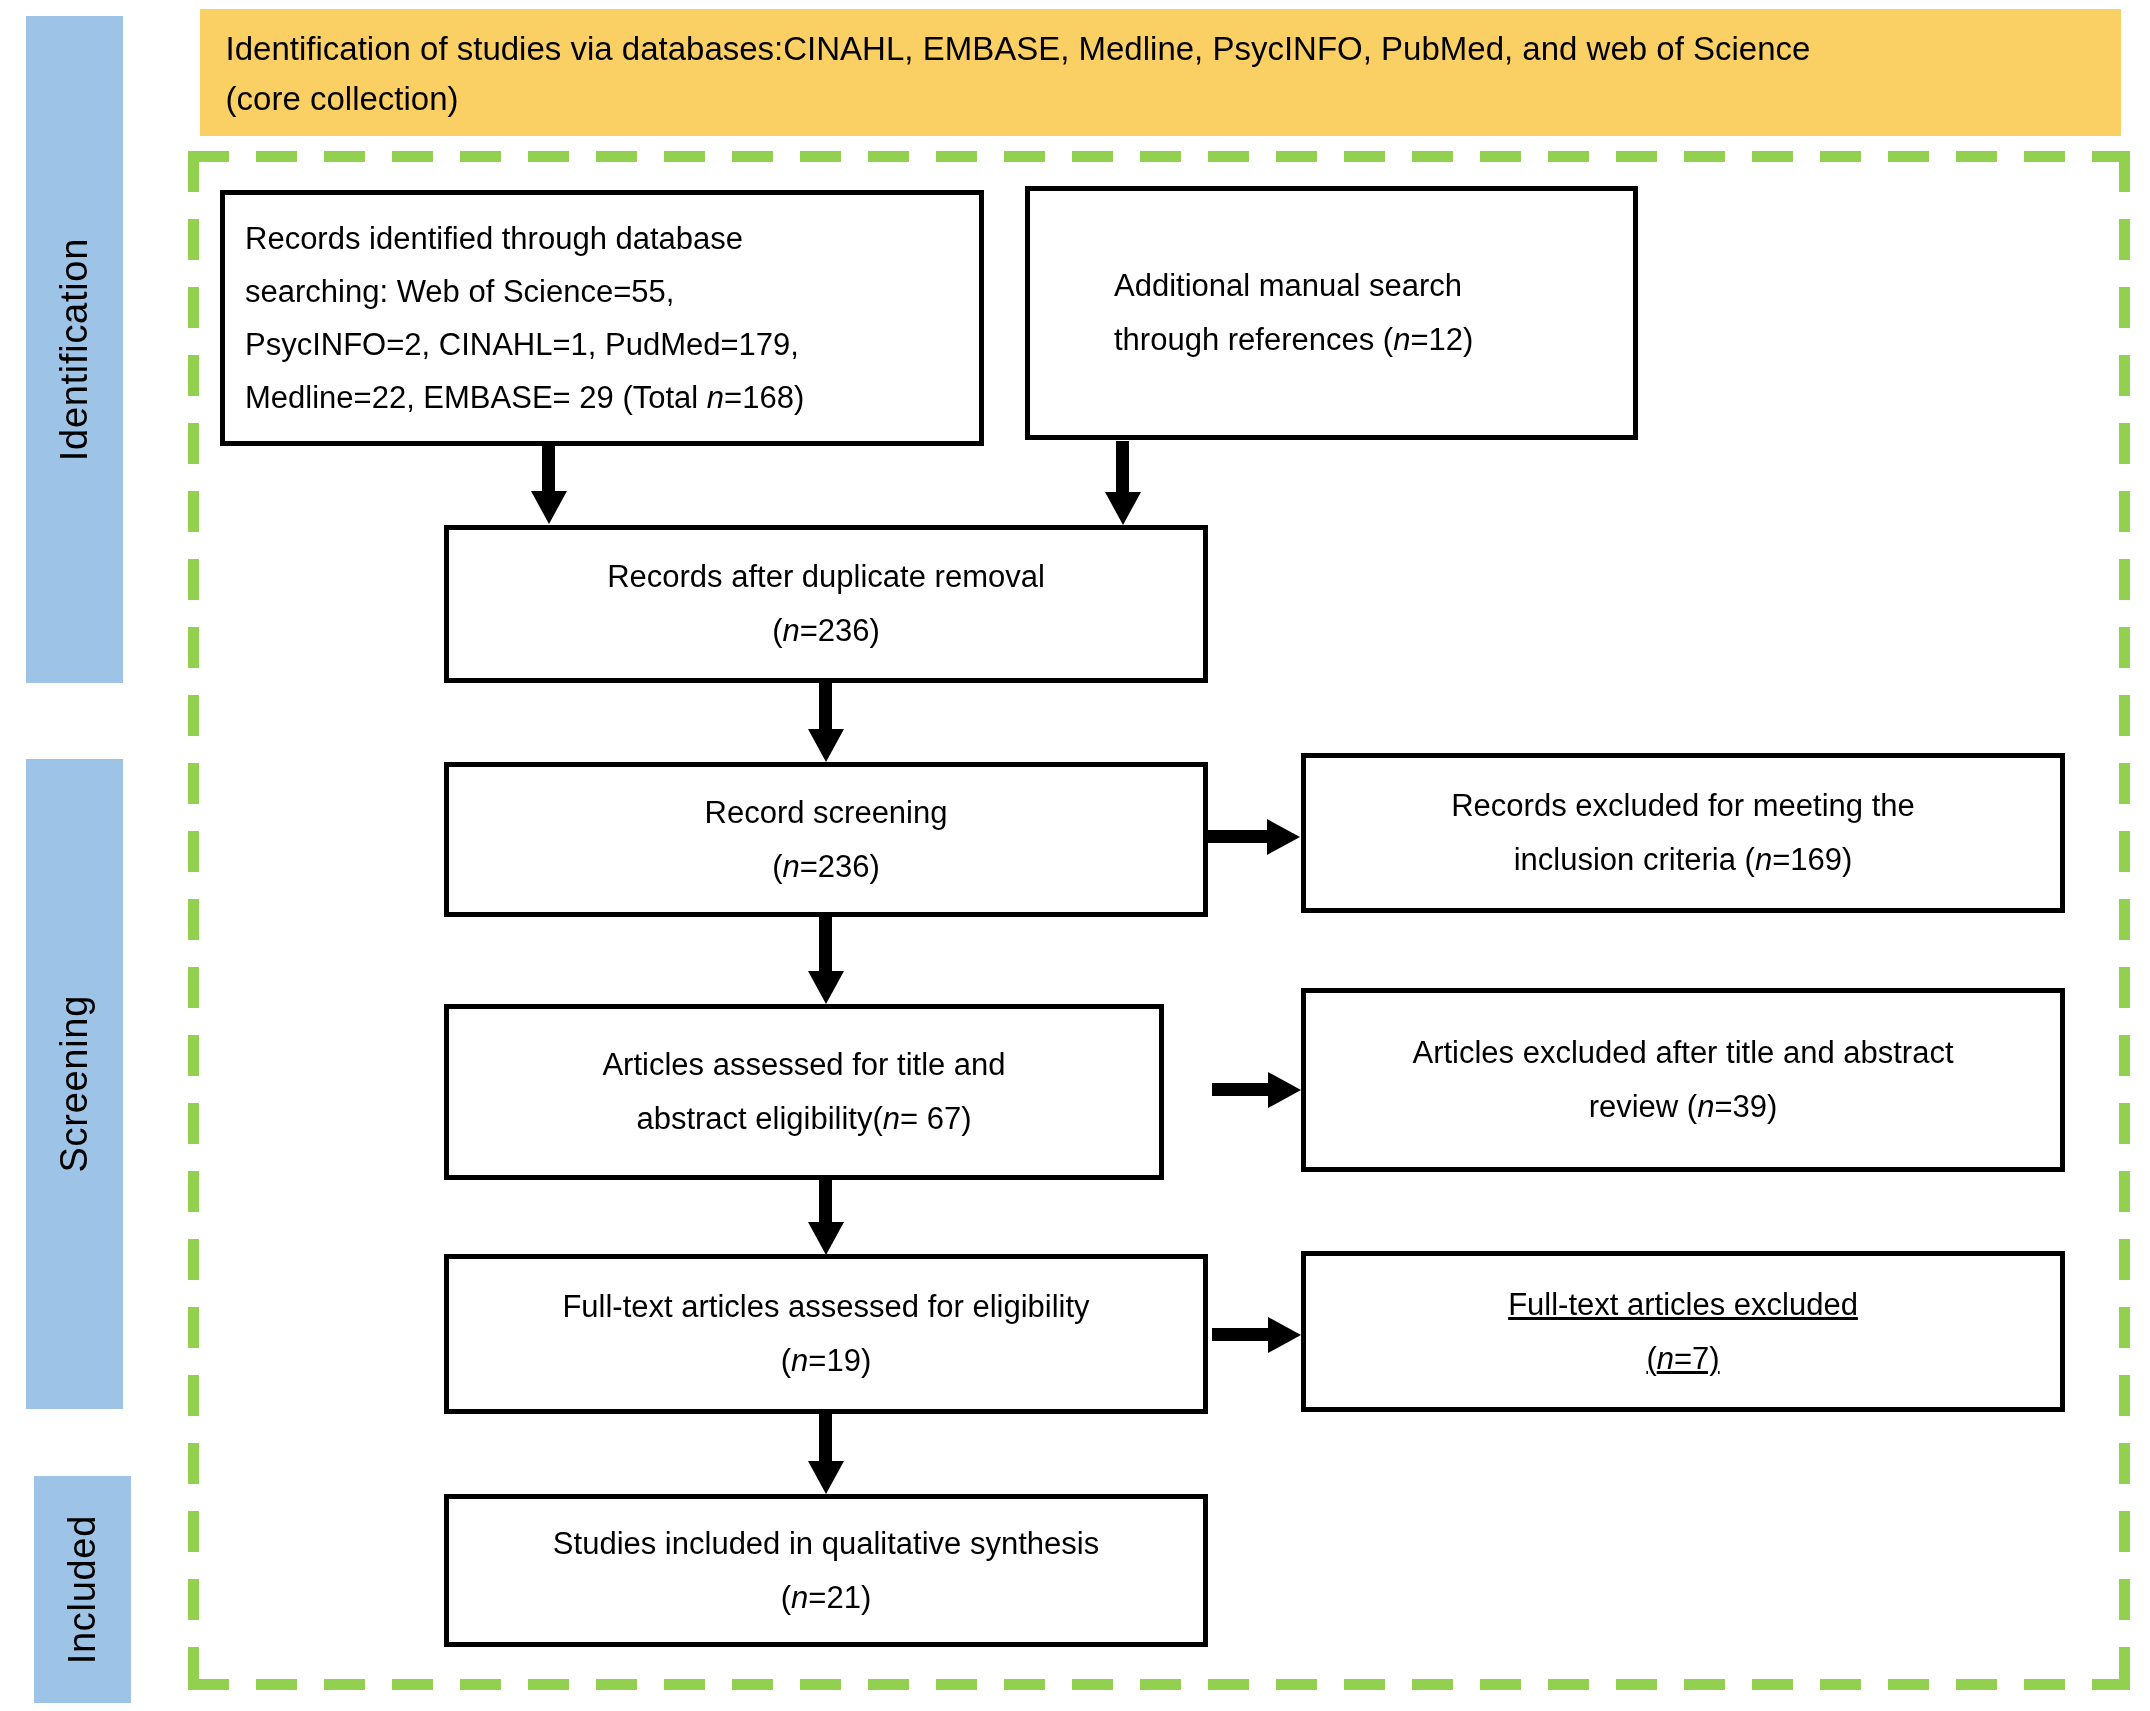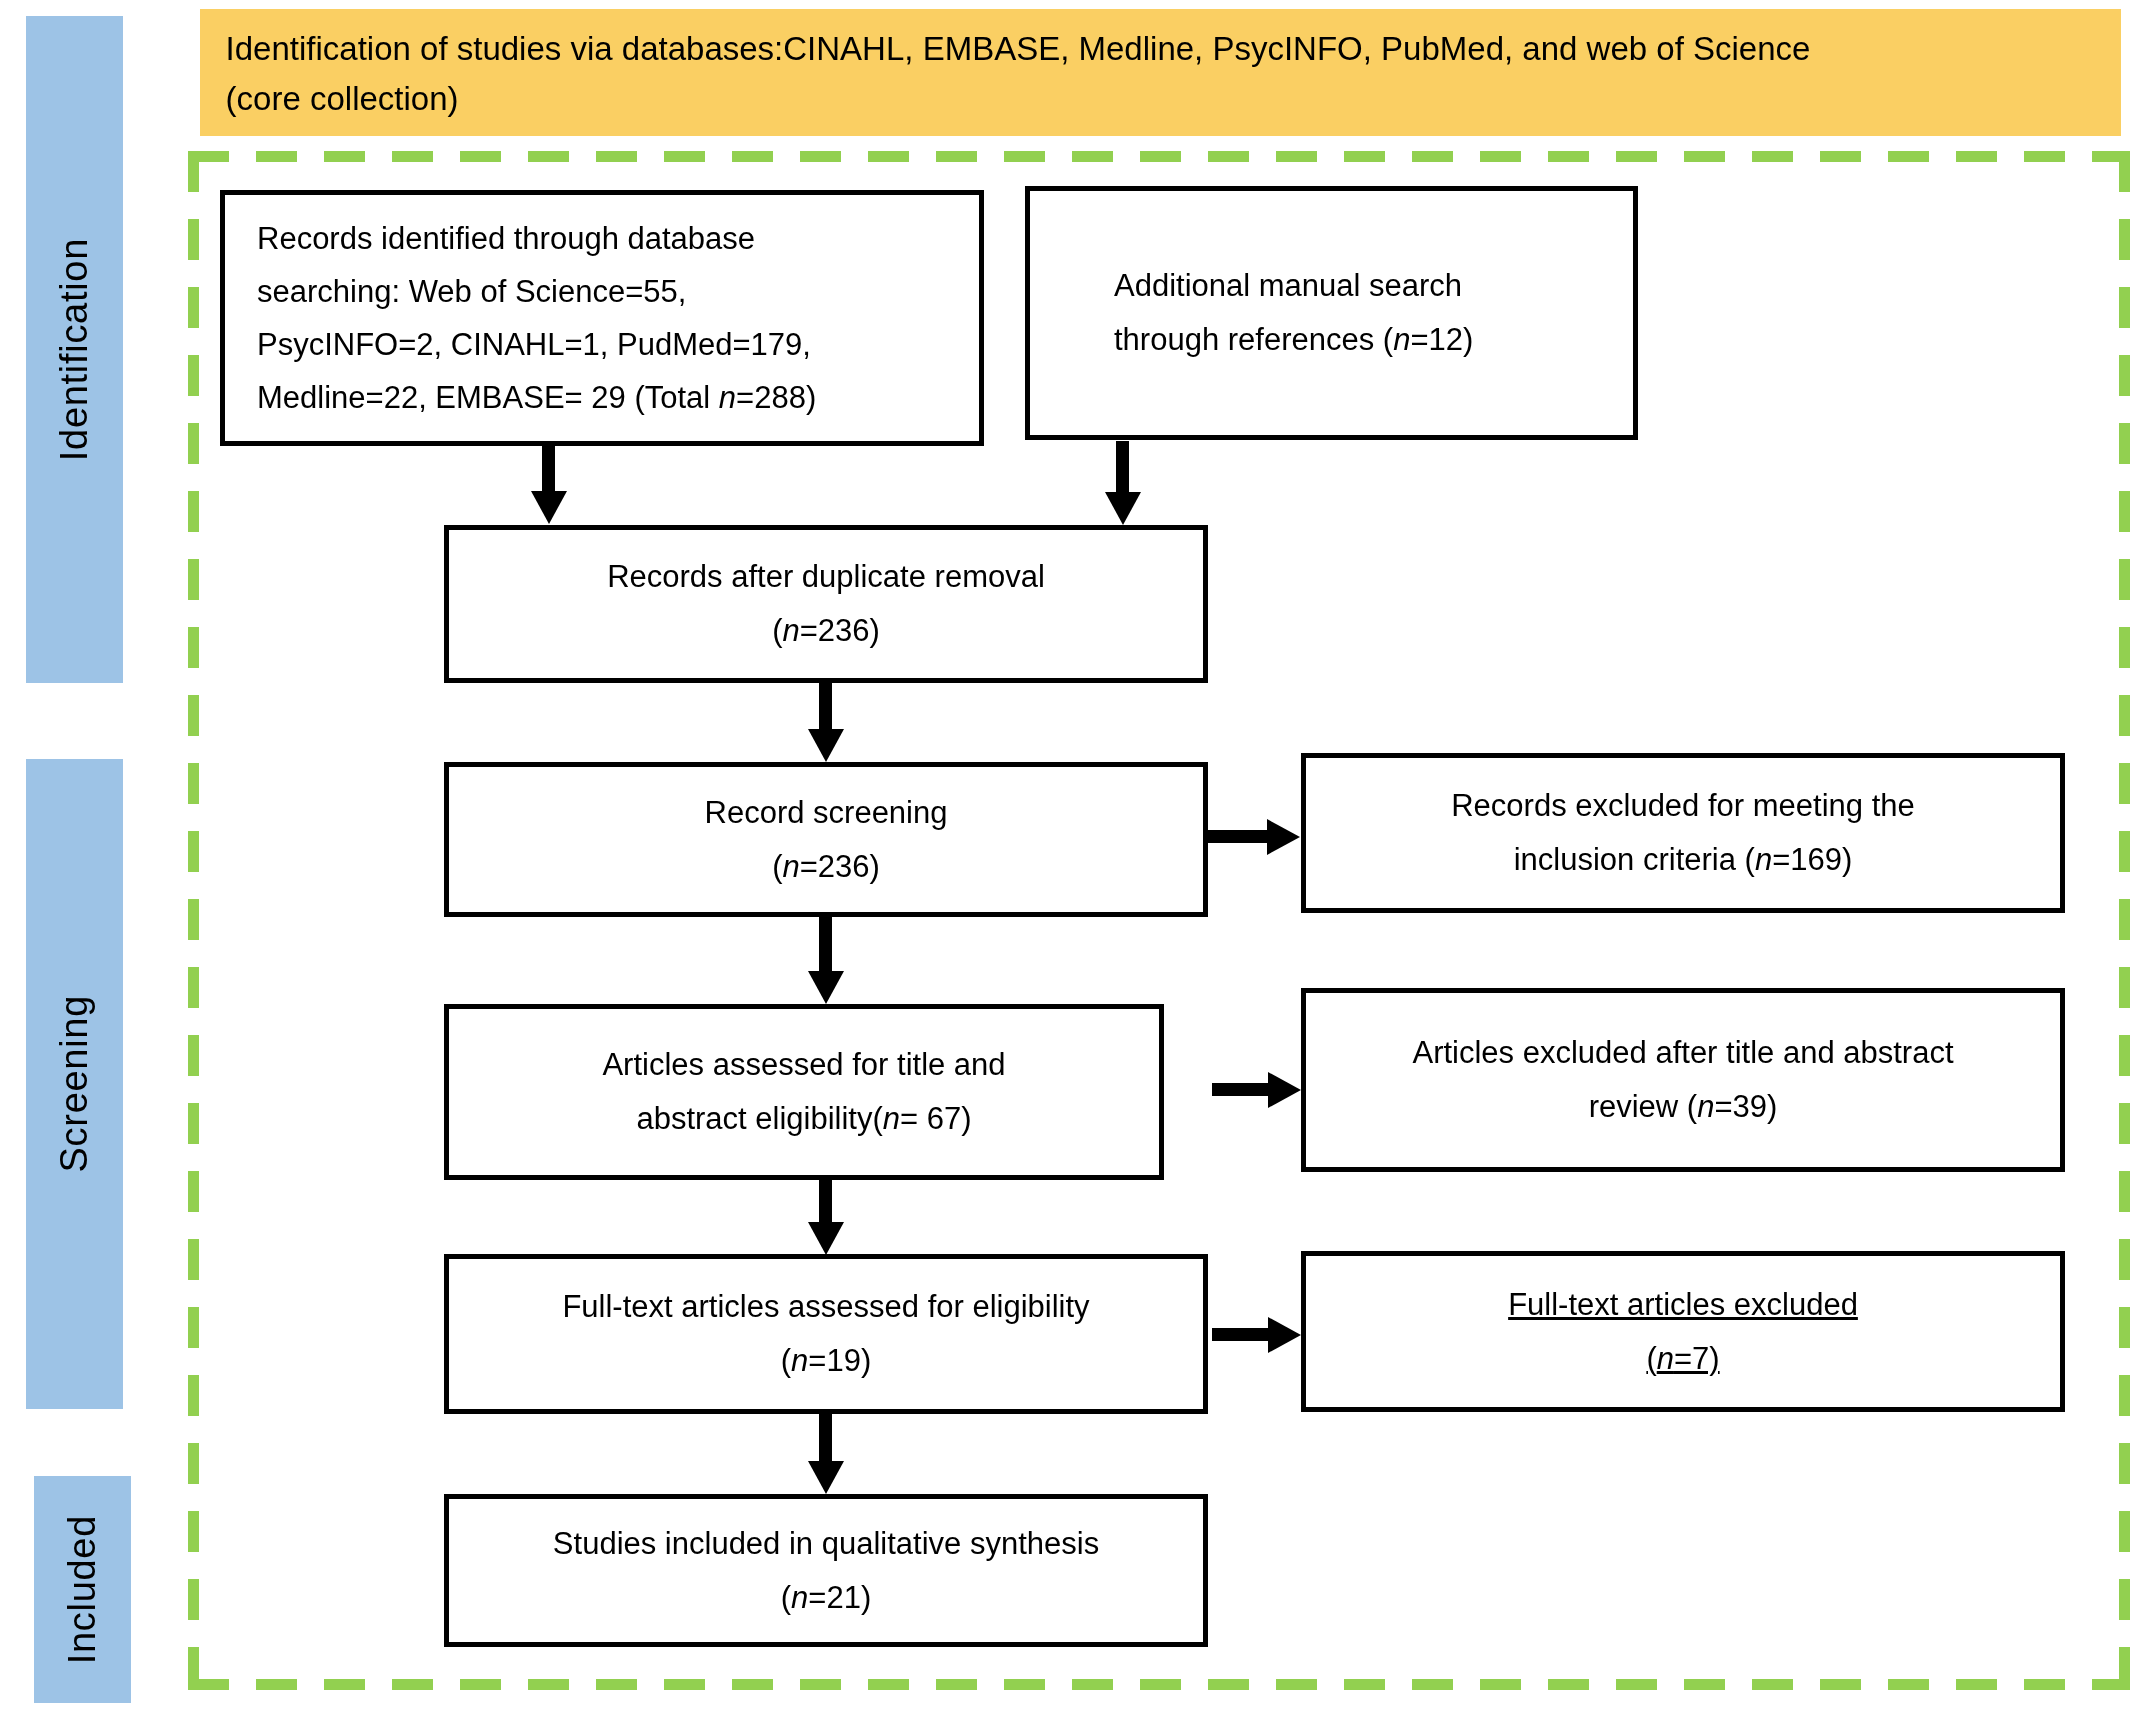--- a/index.html
+++ b/index.html
@@ -41,21 +41,21 @@
   
   .box{
     position:absolute;background:#ffffff;border:5.7px solid var(--box-border,#000000);
     box-sizing:border-box;display:flex;flex-direction:column;
     justify-content:center;align-items:center;text-align:center;
     font-size:31px;z-index:2;
   }
   .box .line{line-height:54px;white-space:nowrap;}
   .box.align-left{align-items:flex-start;text-align:left;}
   .box .it{font-style:italic;}
-  #box-records-identified{left:220px;top:190px;width:764px;height:256px;padding-left:32px;}
+  #box-records-identified{left:220px;top:190px;width:764px;height:256px;padding-left:20px;}
   #box-records-identified .line{line-height:53px;}
   #box-manual-search{left:1025px;top:186px;width:613px;height:254px;padding-left:84px;}
   #box-duplicate-removal{left:444px;top:525px;width:764px;height:158px;}
   #box-record-screening{left:444px;top:762px;width:764px;height:155px;}
   #box-records-excluded{left:1301px;top:753px;width:764px;height:160px;}
   #box-title-abstract{left:444px;top:1004px;width:720px;height:176px;}
   #box-articles-excluded{left:1301px;top:956px;width:764px;height:184px;margin-top:32px;}
   #box-fulltext-assessed{left:444px;top:1254px;width:764px;height:160px;}
   #box-fulltext-excluded{left:1301px;top:1251px;width:764px;height:161px;text-decoration:underline;}
   #box-qualitative-synthesis{left:444px;top:1494px;width:764px;height:153px;}
@@ -95,21 +95,21 @@
   <div class="stage" id="stage-included">
     <span>Included</span>
   </div>
 
   <div class="frame"></div>
 
   <div class="box align-left" id="box-records-identified">
       <div class="line"><span>Records identified through database</span></div>
       <div class="line"><span>searching: Web of Science=55,</span></div>
       <div class="line"><span>PsycINFO=2, CINAHL=1, PudMed=179,</span></div>
-      <div class="line"><span>Medline=22, EMBASE= 29 (Total </span><span class="it">n</span><span>=288)</span></div>
+      <div class="line"><span>Medline=22, EMBASE= 29 (Total </span><span class="it">n</span><span>=168)</span></div>
     </div>
   <div class="box align-left" id="box-manual-search">
       <div class="line"><span>Additional manual search</span></div>
       <div class="line"><span>through references (</span><span class="it">n</span><span>=12)</span></div>
     </div>
   <div class="box" id="box-duplicate-removal">
       <div class="line"><span>Records after duplicate removal</span></div>
       <div class="line"><span>(</span><span class="it">n</span><span>=236)</span></div>
     </div>
   <div class="box" id="box-record-screening">

